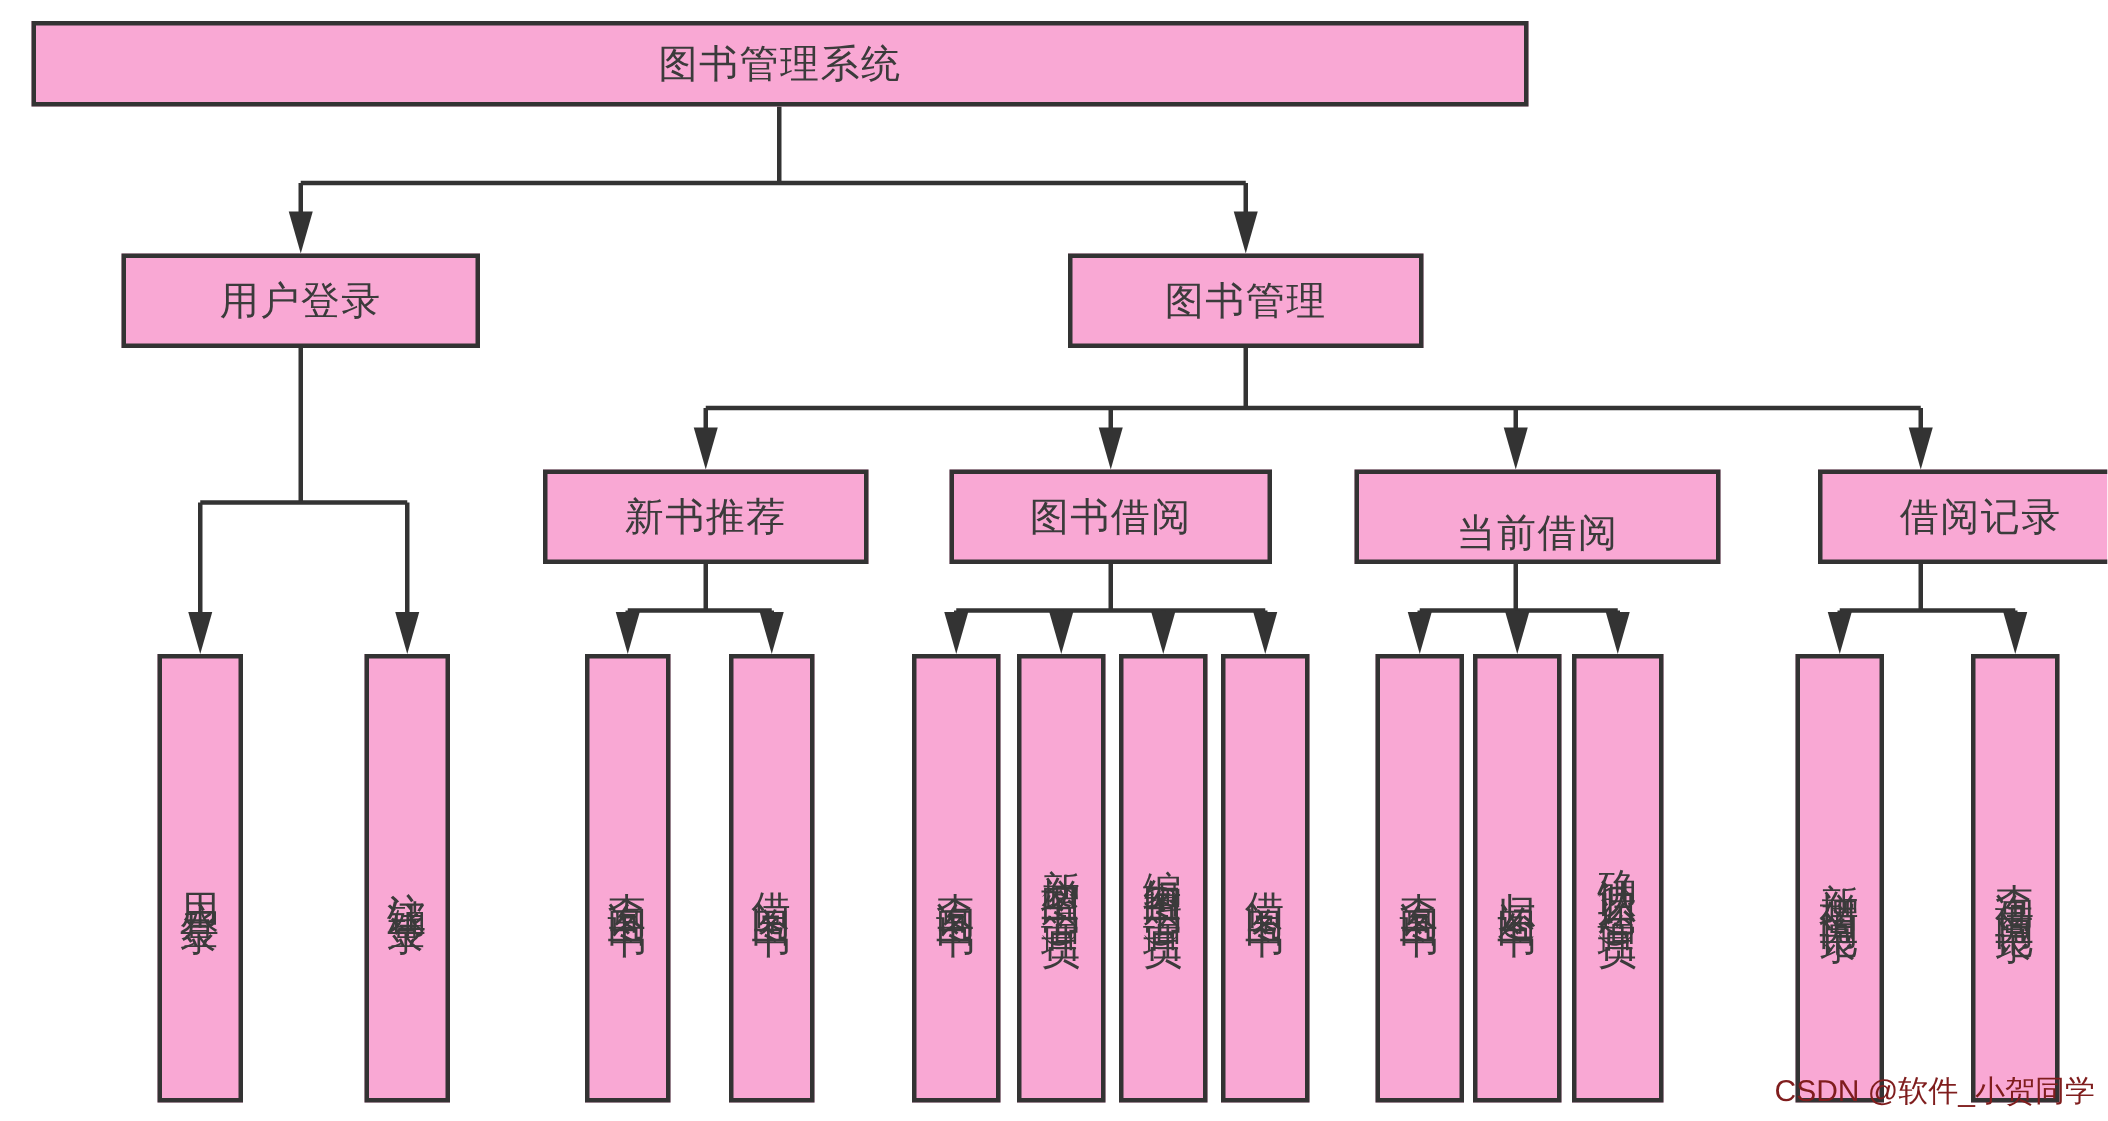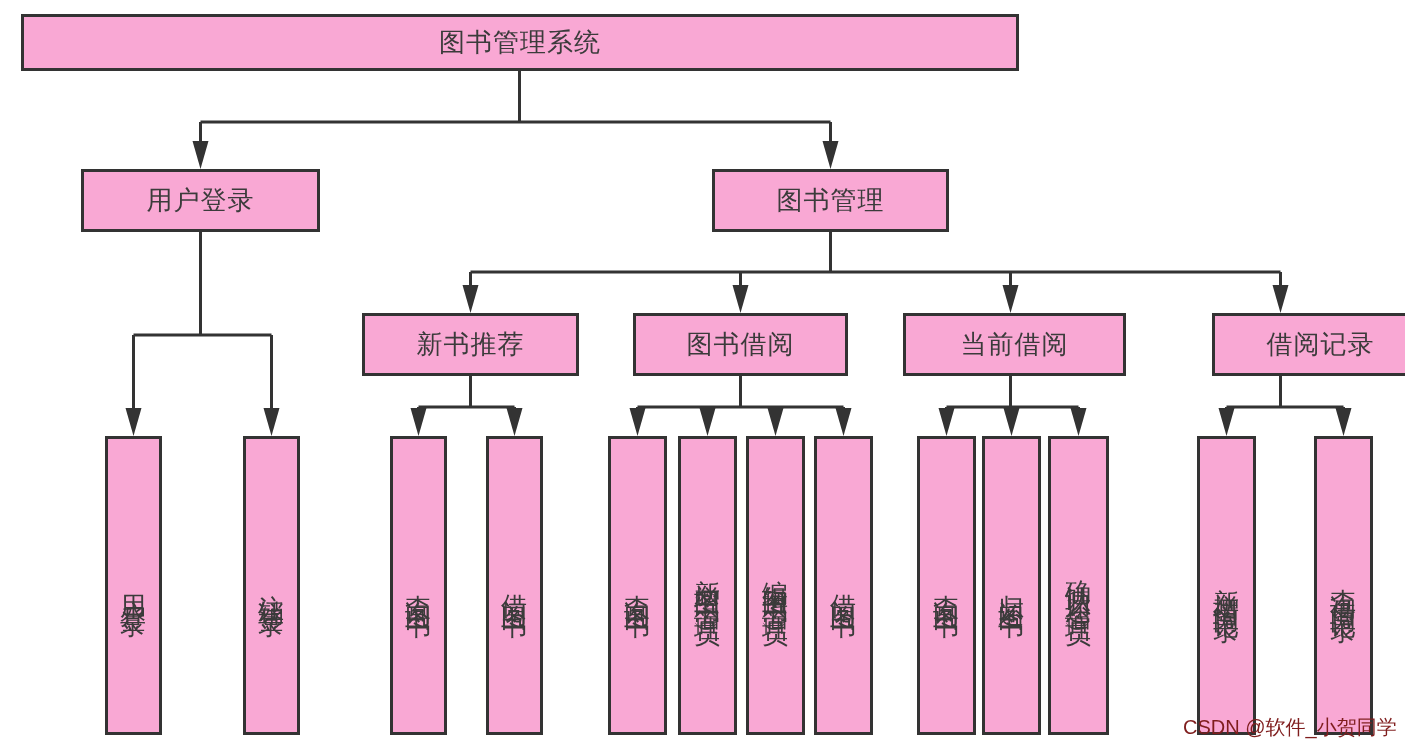--- a/index.html
+++ b/index.html
@@ -125,21 +125,21 @@
   <div class="node hnode" style="left:362px;top:313px;width:217px;height:63px;">
     <span class="label">新书推荐</span>
   </div>
 
   <div class="node hnode" style="left:712px;top:169px;width:237px;height:63px;">
     <span class="label">图书管理</span>
   </div>
   <div class="node hnode" style="left:633px;top:313px;width:215px;height:63px;">
     <span class="label">图书借阅</span>
   </div>
-  <div class="node hnode" style="left:903px;top:313px;width:223px;height:63px;">
+  <div class="node hnode" style="left:903px;top:313px;width:244px;height:63px;align-items:flex-end;">
     <span class="label">当前借阅</span>
   </div>
   <div class="node hnode" style="left:1212px;top:313px;width:217px;height:63px;">
     <span class="label">借阅记录</span>
   </div>
 
   <div class="node vnode" style="left:105px;top:436px;width:57px;height:299px;">
     <span class="label">用户登录</span>
   </div>
   <div class="node vnode" style="left:243px;top:436px;width:57px;height:299px;">

